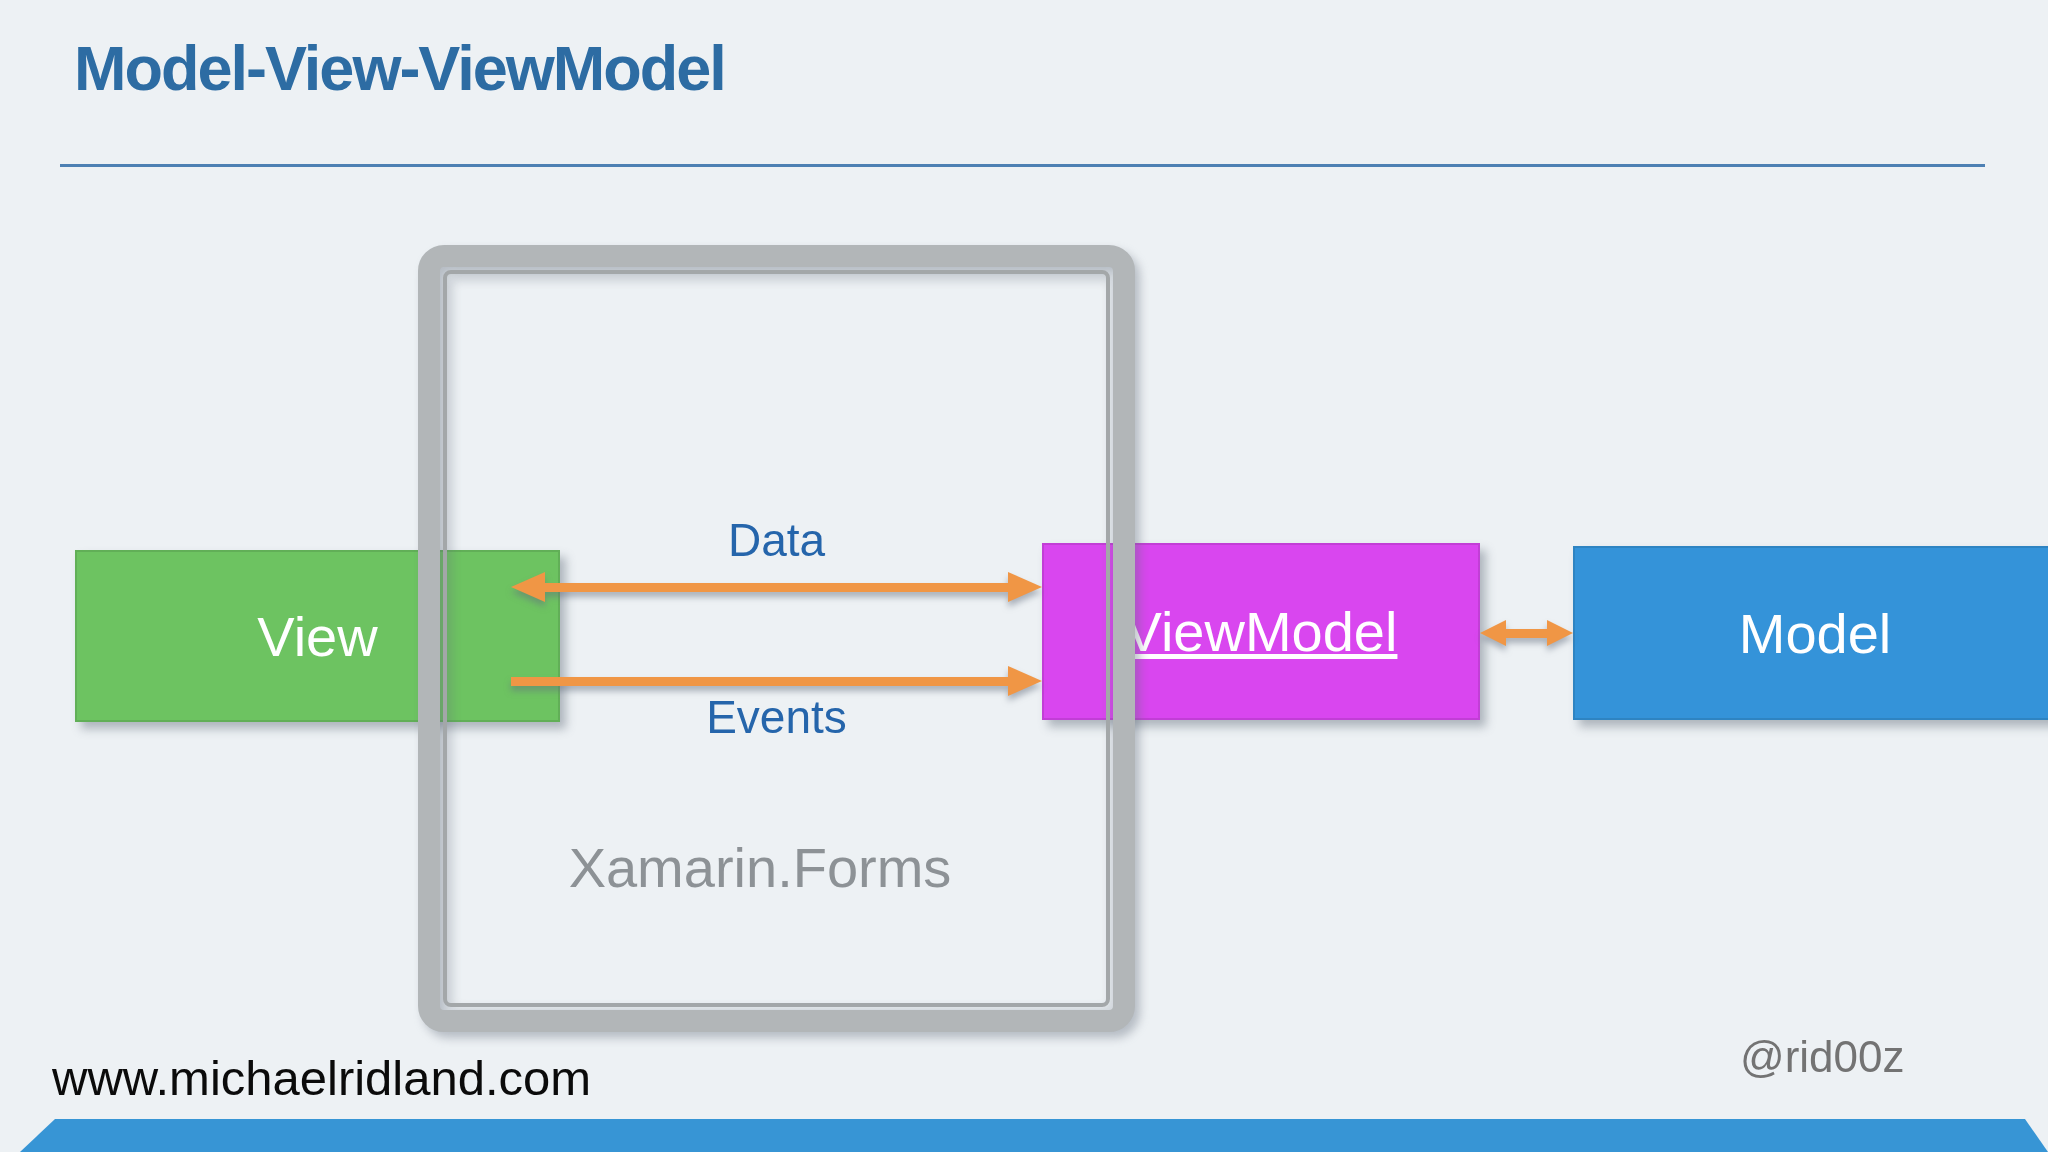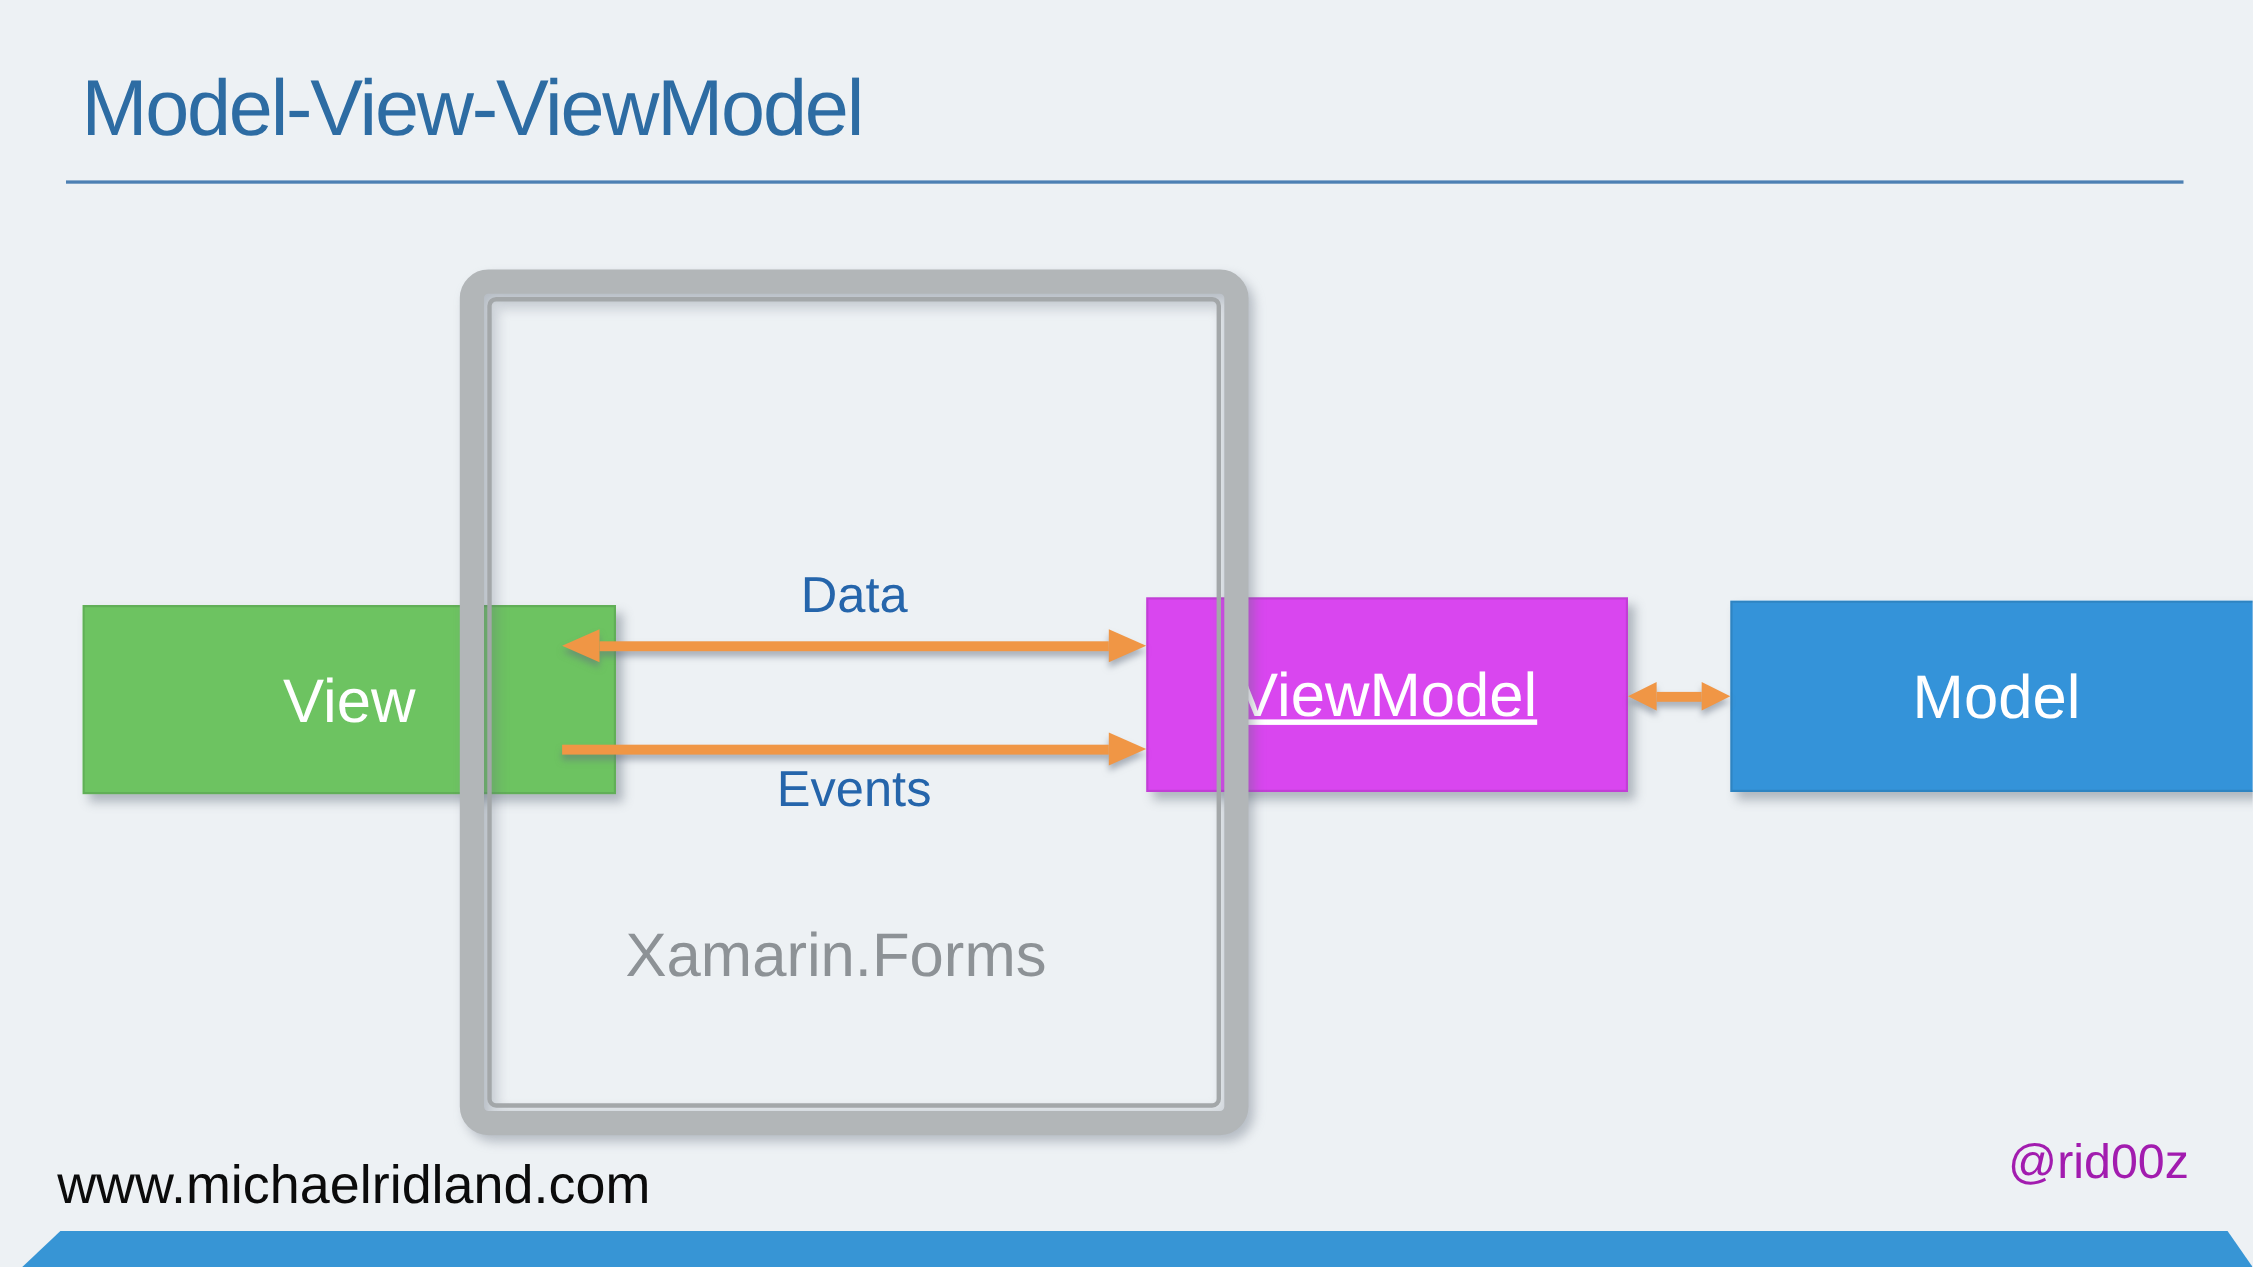--- a/index.html
+++ b/index.html
@@ -2,22 +2,22 @@
 <html><head>
 <meta charset="utf-8">
 <style>
   html,body{margin:0;padding:0;background:#edf1f4;}
   .stage{
     position:relative;width:2048px;height:1152px;overflow:hidden;
     font-family:"Liberation Sans",sans-serif;background:#edf1f4;
   }
   
   .title{
-    position:absolute;left:74px;top:60px;
-    font-size:72px;letter-spacing:-2px;font-weight:400;line-height:1.1;
+    position:absolute;left:74px;top:34px;
+    font-size:63px;letter-spacing:-2px;font-weight:700;line-height:1.1;
   }
   .title-rule{position:absolute;left:60px;top:164px;width:1925px;height:3px;}
   
   .frame{
     position:absolute;left:418px;top:245px;width:717px;height:787px;
     box-sizing:border-box;border:22px solid #b2b6b8;border-radius:26px;
     filter:drop-shadow(5px 6px 5px rgba(100,110,125,.40));
     z-index:5;pointer-events:none;
   }
   .frame-inner{
@@ -52,21 +52,21 @@
   .arrow-vm-model{left:1480px;top:620px;width:93px;height:26px;}
   
   .flow-label{
     position:absolute;left:511px;width:531px;text-align:center;
     font-size:46px;line-height:46px;font-weight:400;z-index:4;
   }
   .label-data{top:517px;}
   .label-events{top:694px;}
   
   .footer-url{position:absolute;left:52px;top:1050px;font-size:49px;color:#0b0b0b;}
-  .footer-handle{position:absolute;left:1740px;top:1032px;width:250px;text-align:right;font-size:44px;color:#a21caf;}
+  .footer-handle{position:absolute;left:1740px;top:1032px;width:250px;text-align:left;font-size:44px;color:#737373;}
   .footer-bar{
     position:absolute;left:0;top:1119px;width:2048px;height:33px;
     clip-path:polygon(55px 0,2025px 0,2048px 100%,20px 100%);
   }
 </style>
 </head>
 <body>
 
 <div class="stage">
 

